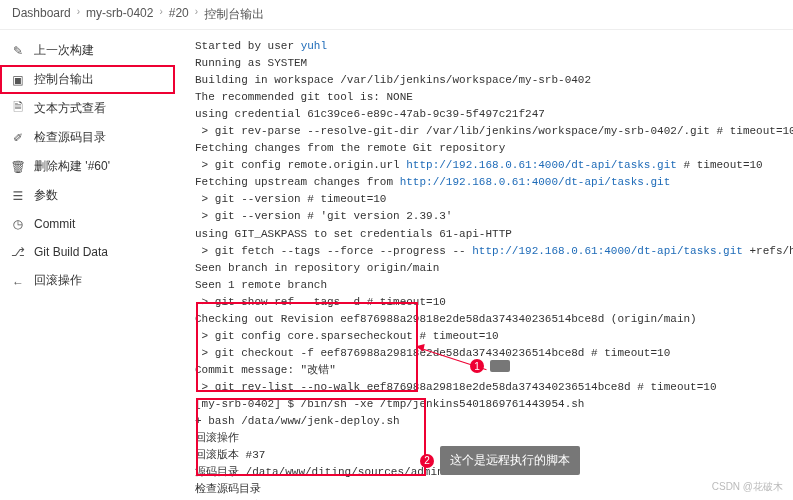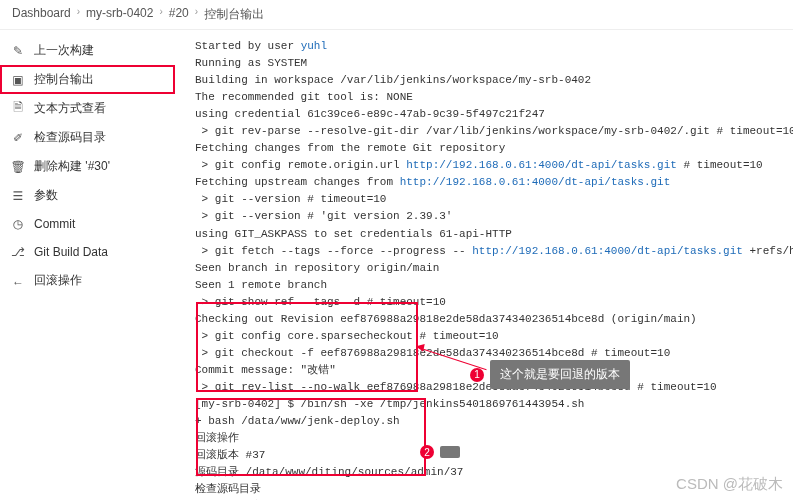--- a/index.html
+++ b/index.html
@@ -25,21 +25,21 @@
   .box2 { left: 196px; top: 398px; width: 230px; height: 78px; }
   
   .arrow-line { position: absolute; background: #e03; height: 1px; transform-origin: left center; pointer-events:none;}
   .arrow-head { position: absolute; width: 0; height: 0; border-top: 4px solid transparent; border-bottom: 4px solid transparent; border-right: 8px solid #e03; pointer-events:none;}
   
   .callout { position: absolute; background: #777; color: #fff; font-size: 12px; padding: 6px 10px; border-radius: 2px; white-space: nowrap; display:flex; align-items:center; gap:6px;}
   .callout .num { background: #e03; color: #fff; width: 14px; height: 14px; border-radius: 50%; display: inline-flex; align-items: center; justify-content: center; font-size: 10px; position: absolute; left: -20px;}
   .callout1 { left: 490px; top: 360px; }
   .callout2 { left: 440px; top: 446px; }
   
-  .watermark { position: absolute; right: 10px; bottom: 6px; font-size: 15px; color: #bbb; }
+  .watermark { position: absolute; right: 10px; bottom: 6px; font-size: 10px; color: #bbb; }
 </style>
 </head>
 <body>
 
 <div class="breadcrumb">
   <span class="item">Dashboard</span>
   <span class="sep">›</span>
   <span class="item">my-srb-0402</span>
   <span class="sep">›</span>
   <span class="item">#20</span>
@@ -60,21 +60,21 @@
     <div class="side-item">
       <span class="icon">🗎</span>
       <span>文本方式查看</span>
     </div>
     <div class="side-item">
       <span class="icon">✐</span>
       <span>检查源码目录</span>
     </div>
     <div class="side-item">
       <span class="icon">🗑</span>
-      <span>删除构建 '#30'</span>
+      <span>删除构建 '#60'</span>
     </div>
     <div class="side-item">
       <span class="icon">☰</span>
       <span>参数</span>
     </div>
     <div class="side-item">
       <span class="icon">◷</span>
       <span>Commit</span>
     </div>
     <div class="side-item">
@@ -93,19 +93,19 @@
 </div>
 
 <div class="redbox box1"></div>
 <div class="redbox box2"></div>
 
 <div class="arrow-line" style="left:418px; top:347px; width:72px; transform:rotate(18deg);"></div>
 <div class="arrow-head" style="left:416px; top:343px; transform:rotate(12deg);"></div>
 
 <div class="callout callout1">
   <span class="num">1</span>
-  <span>这个就是要回退的版本</span>
 </div>
 <div class="callout callout2">
   <span class="num">2</span>
+  <span>这个是远程执行的脚本</span>
 </div>
 
 <div class="watermark">CSDN @花破木</div>
 
 </body></html>

